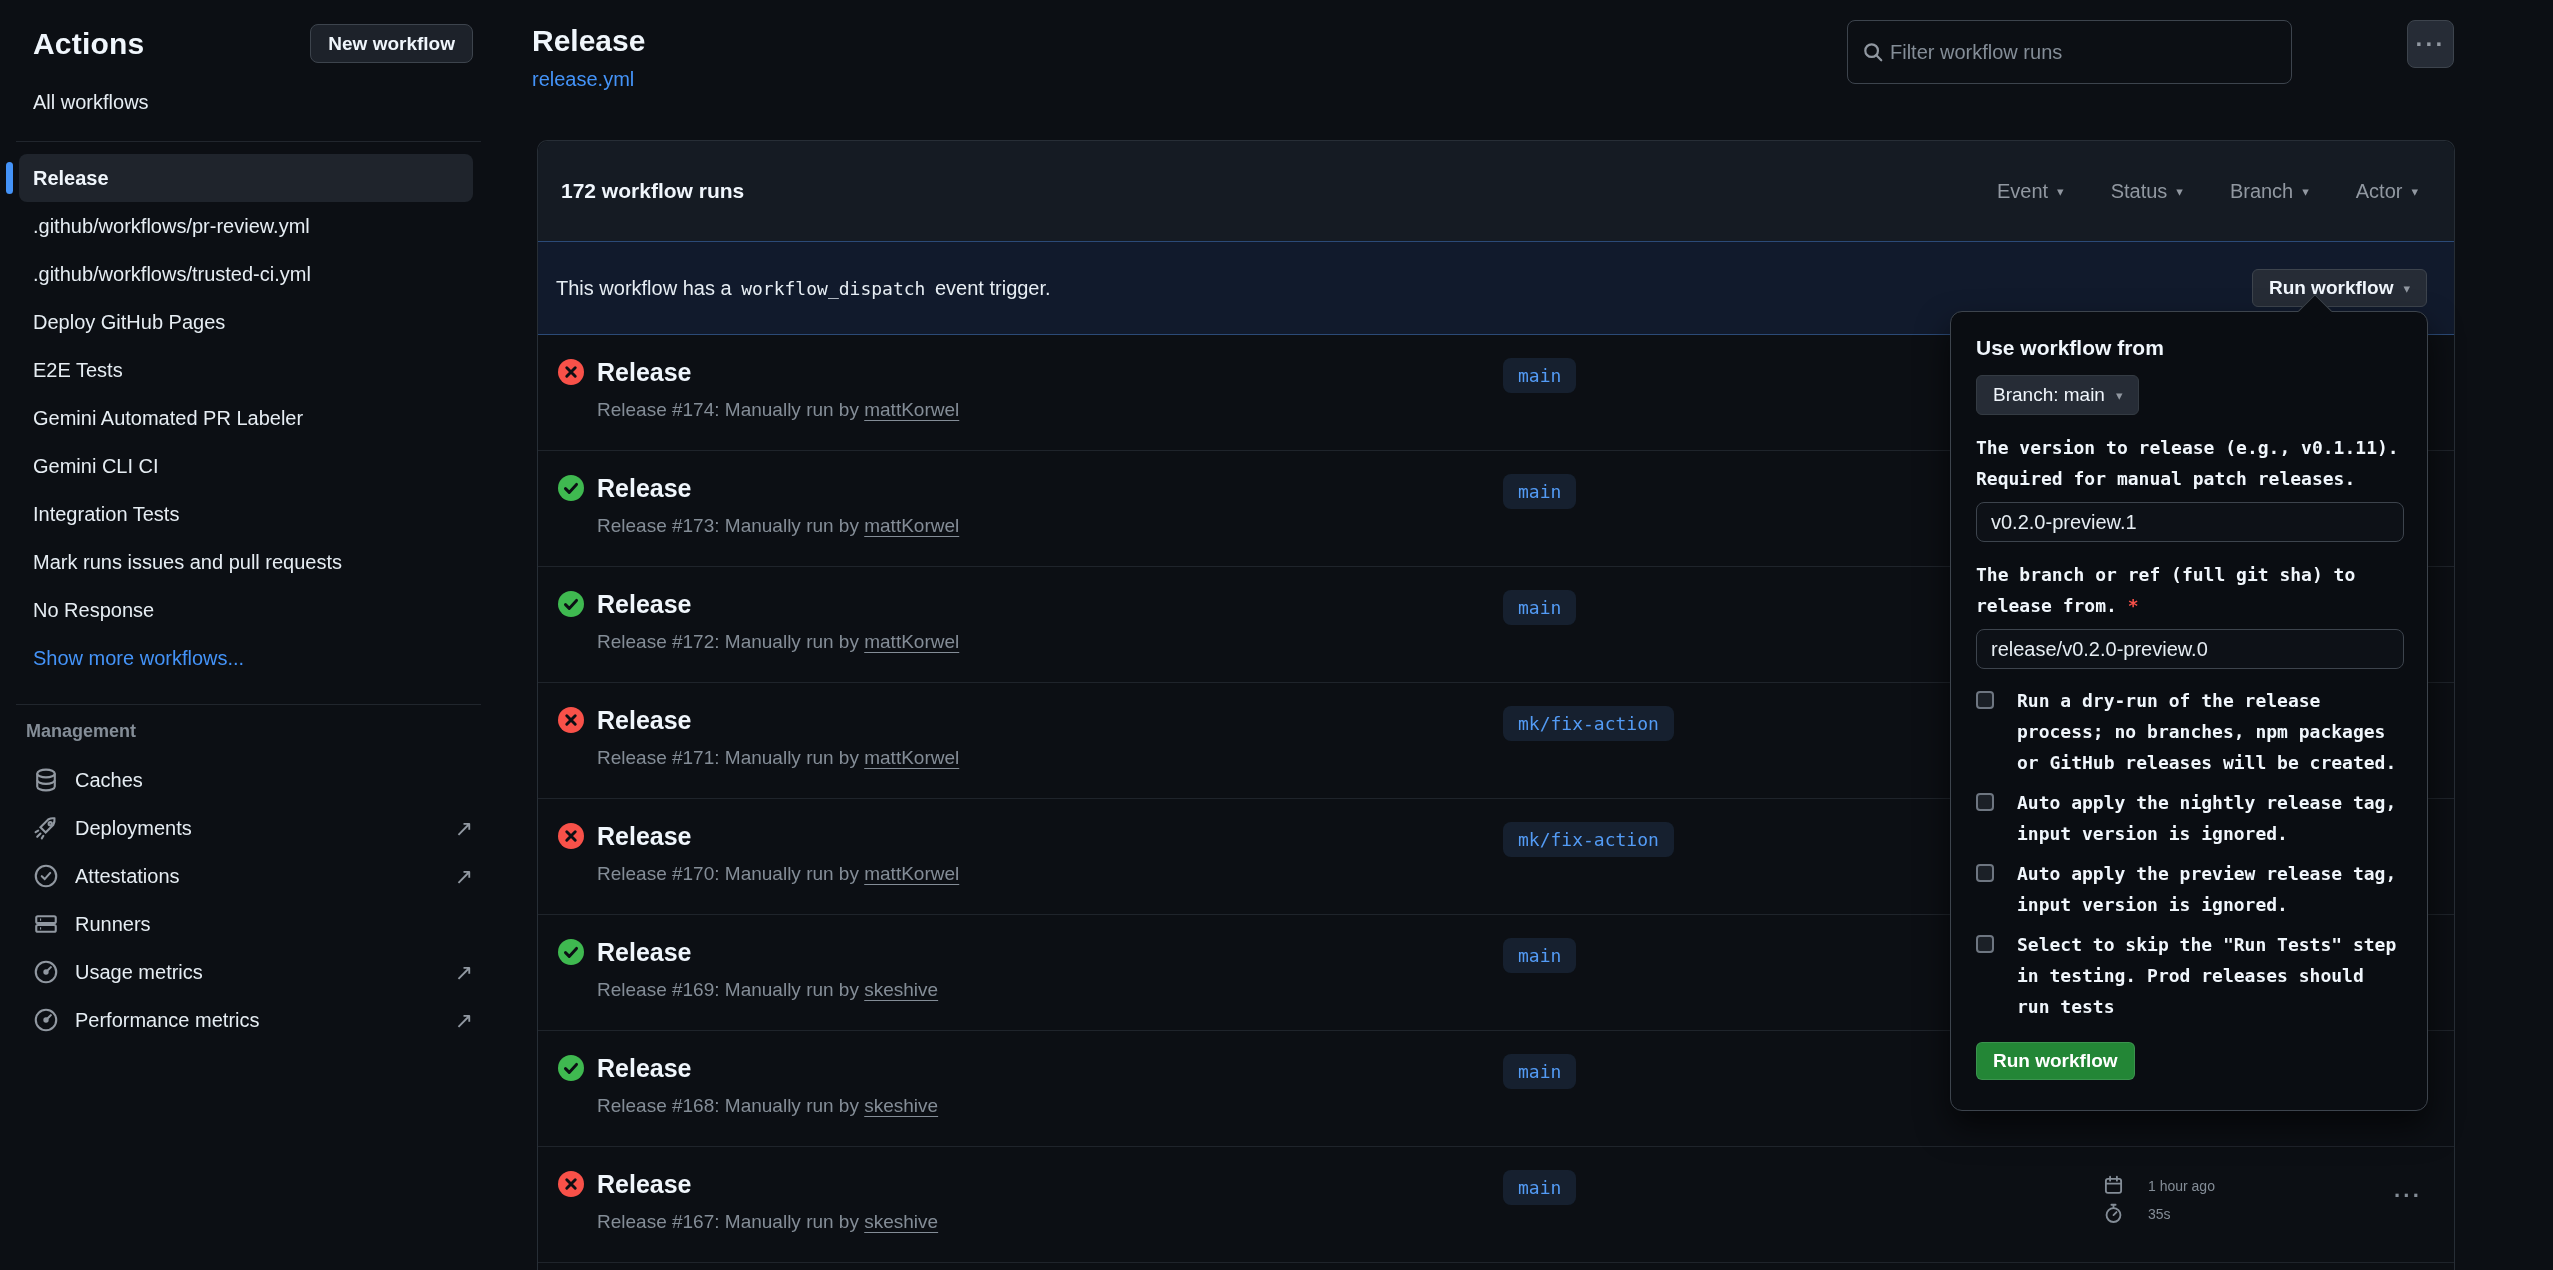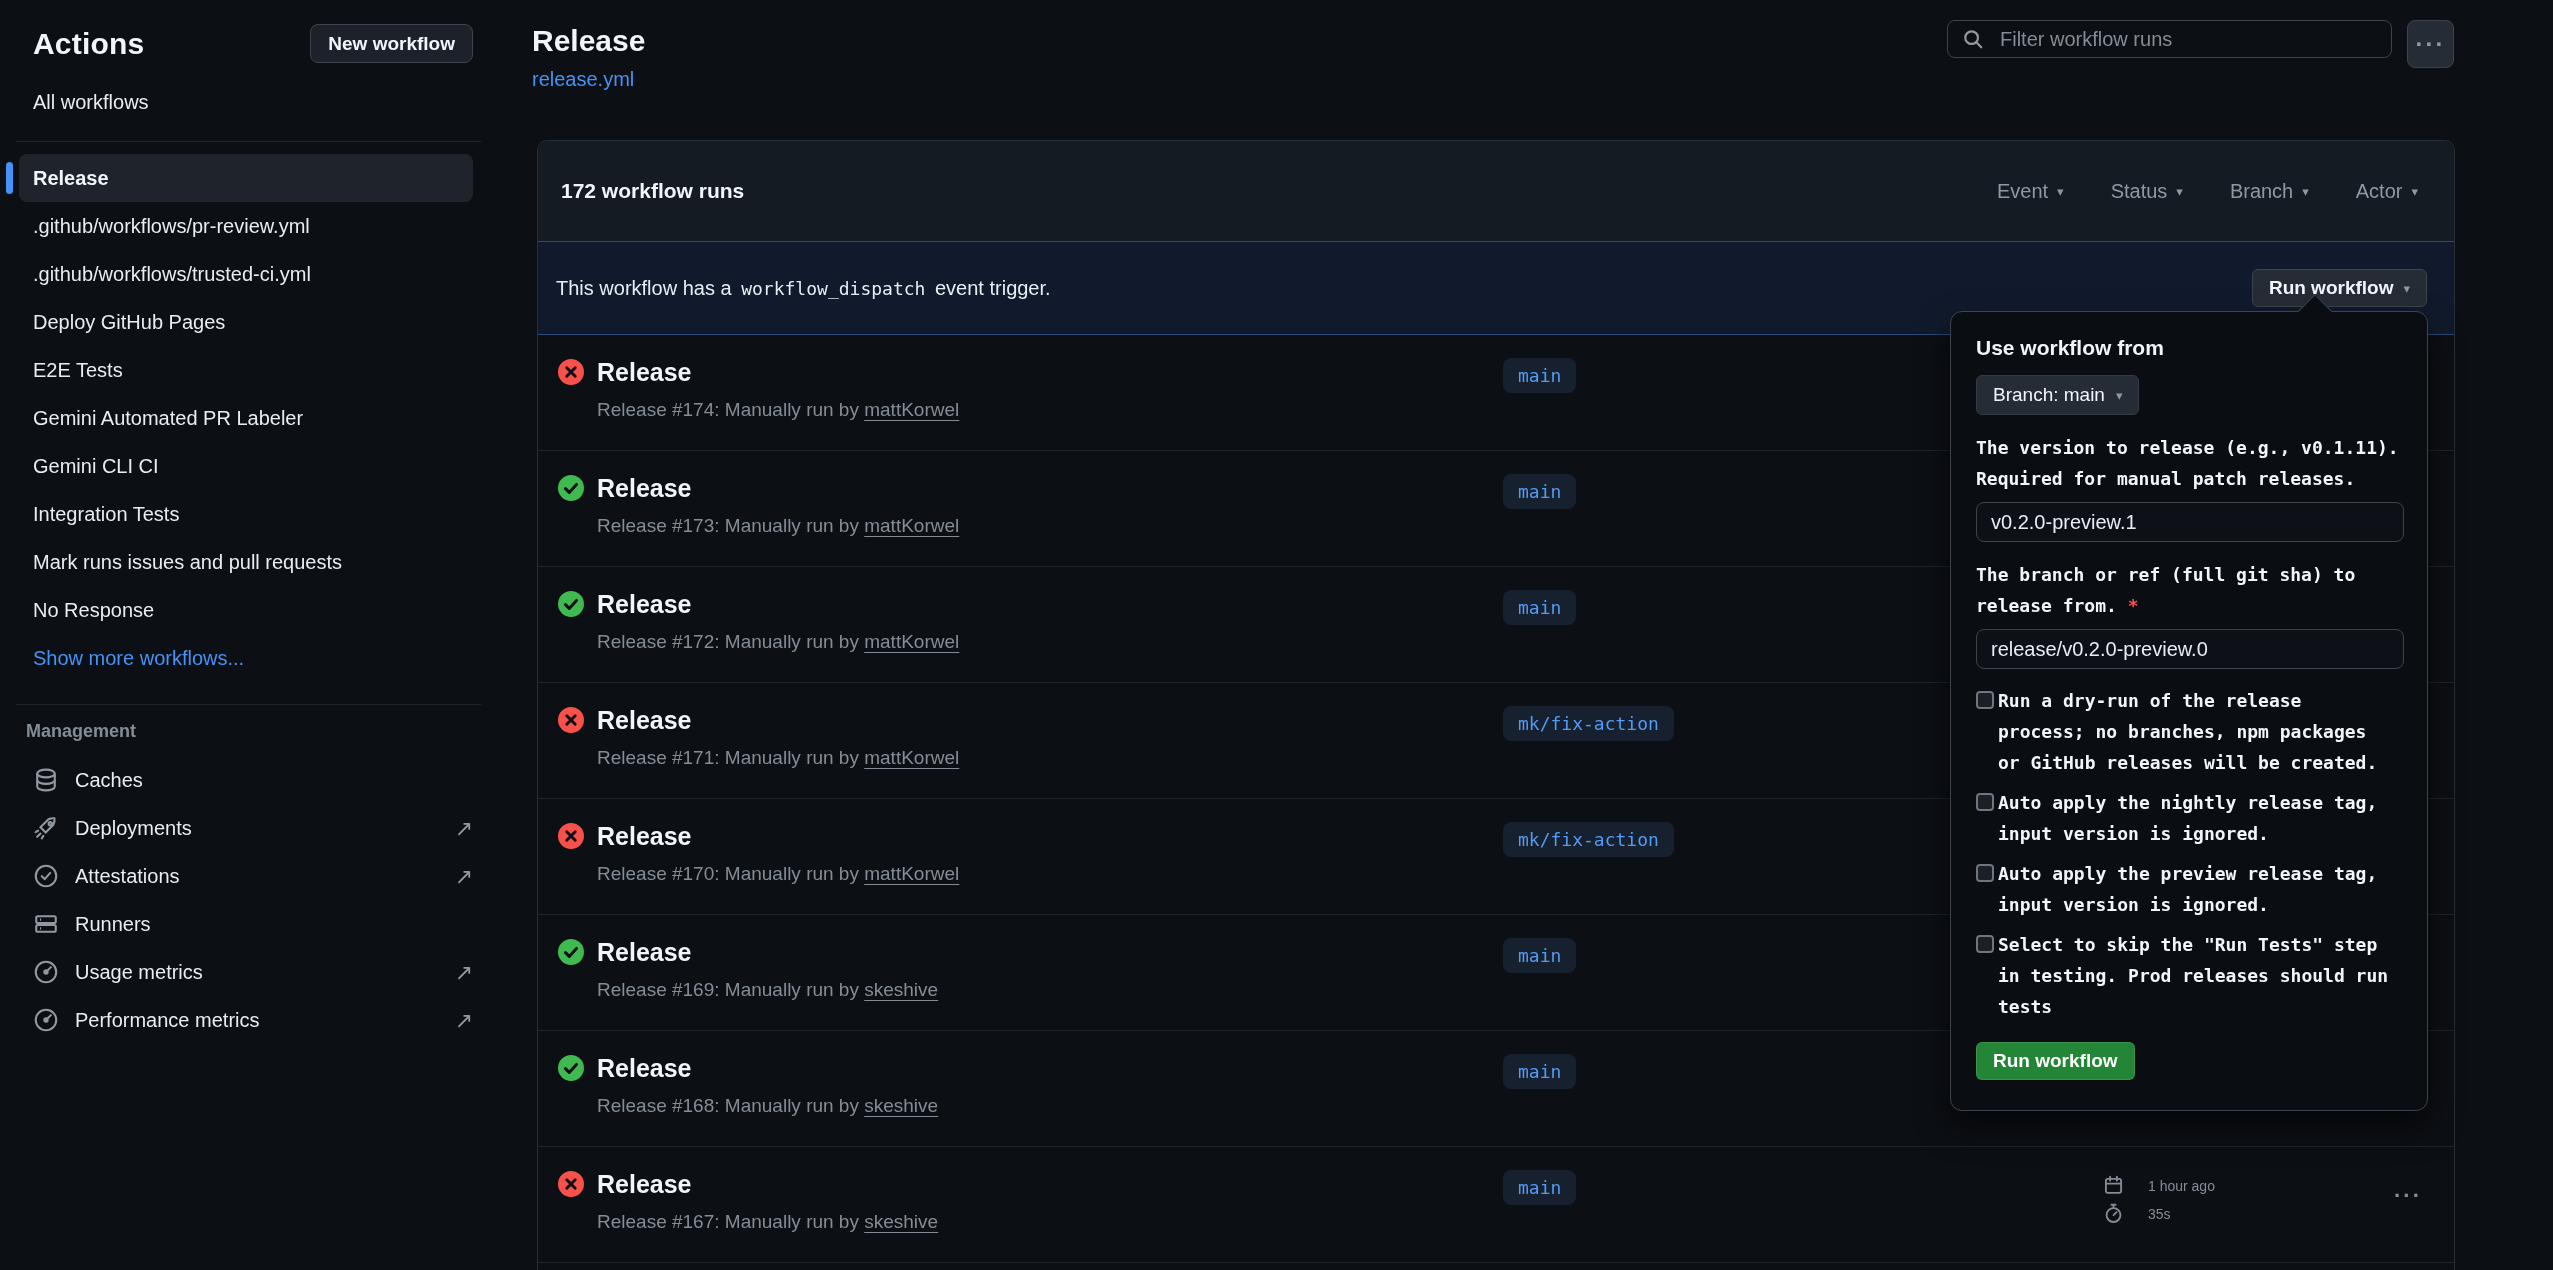--- a/index.html
+++ b/index.html
@@ -25,22 +25,22 @@
   .mgmt-label { margin-top:16px; padding-left:26px; font-size:18px; font-weight:700; color:#848d97; }
   .mgmt-list { margin-top:14px; }
   .mgmt-item { padding-right:24px; }
   .micon { width:26px; height:26px; margin-right:16px; color:#9198a1; display:inline-flex; }
   .micon svg { width:26px; height:26px; }
   .ext-arrow { margin-left:auto; color:#9198a1; font-size:22px; font-family:"DejaVu Sans",sans-serif; }
 
   
   .main-title { position:absolute; left:532px; top:24px; font-size:30px; font-weight:700; color:#f0f6fc; }
   .file-link { position:absolute; left:532px; top:68px; font-size:20px; color:#4493f8; text-decoration:none; cursor:pointer; }
-  .filter-box { position:absolute; left:1947px; top:20px; width:445px; height:38px; border:1px solid #3d444d; border-radius:8px;
-                display:flex; align-items:center; gap:16px; padding-left:14px; background:transparent; }
+  .filter-box { position:absolute; left:1847px; top:20px; width:445px; height:64px; border:1px solid #3d444d; border-radius:8px;
+                display:flex; align-items:center; gap:6px; padding-left:14px; background:transparent; }
   .filter-box svg { width:22px; height:22px; color:#9198a1; flex:none; }
   .filter-input { background:transparent; border:none; outline:none; color:#e6edf3; font-size:20px; width:360px; font-family:"Liberation Sans",sans-serif; }
   .filter-input::placeholder { color:#848d97; }
   .top-kebab { position:absolute; left:2407px; top:20px; width:47px; height:48px; background:#262c36; border:1px solid #3d444d;
                border-radius:8px; color:#9198a1; font-size:24px; font-weight:700; letter-spacing:2px;
                display:flex; align-items:center; justify-content:center; cursor:pointer; }
 
   
   .card { position:absolute; left:537px; top:140px; width:1918px; height:1131px; border:1px solid #272e36; border-bottom:none;
           border-radius:10px 10px 0 0; }
@@ -84,21 +84,21 @@
   .popup-heading { font-size:21px; font-weight:700; color:#f0f6fc; margin-bottom:15px; }
   .branch-btn { display:inline-flex; align-items:center; gap:11px; height:40px; padding:0 16px; background:#262c36;
                 border:1px solid #343b43; border-radius:6px; color:#f0f6fc; font-size:19px; cursor:pointer;
                 font-family:"Liberation Sans",sans-serif; }
   .mono-label { font-family:"DejaVu Sans Mono",monospace; font-weight:700; font-size:18px; line-height:31px;
                 color:#f0f6fc; width:432px; margin:17px 0 8px; }
   .req-star { color:#f85149; }
   .popup-input { width:428px; height:40px; background:#0d1117; border:1px solid #3d444d; border-radius:8px;
                  color:#e6edf3; font-size:20px; padding:0 14px; outline:none; font-family:"Liberation Sans",sans-serif; }
   .cb-group { margin-top:16px; }
-  .cb-row { display:flex; gap:4px; margin-bottom:9px; cursor:pointer; }
+  .cb-row { display:flex; gap:23px; margin-bottom:9px; cursor:pointer; }
   .cb-box { width:18px; height:18px; flex:none; margin-top:6px; background:#1b2027; border:2px solid #6e7681; border-radius:4px; }
   .cb-label { font-family:"DejaVu Sans Mono",monospace; font-weight:700; font-size:18px; line-height:31px; color:#f0f6fc; width:395px; }
   .popup-run-btn { margin-top:11px; height:38px; padding:0 16px; background:#238636; border:1px solid rgba(240,246,252,.12);
                    border-radius:6px; color:#ffffff; font-size:19px; font-weight:700; cursor:pointer;
                    font-family:"Liberation Sans",sans-serif; }
 </style>
 </head>
 <body>
 
 <div class="screen">

